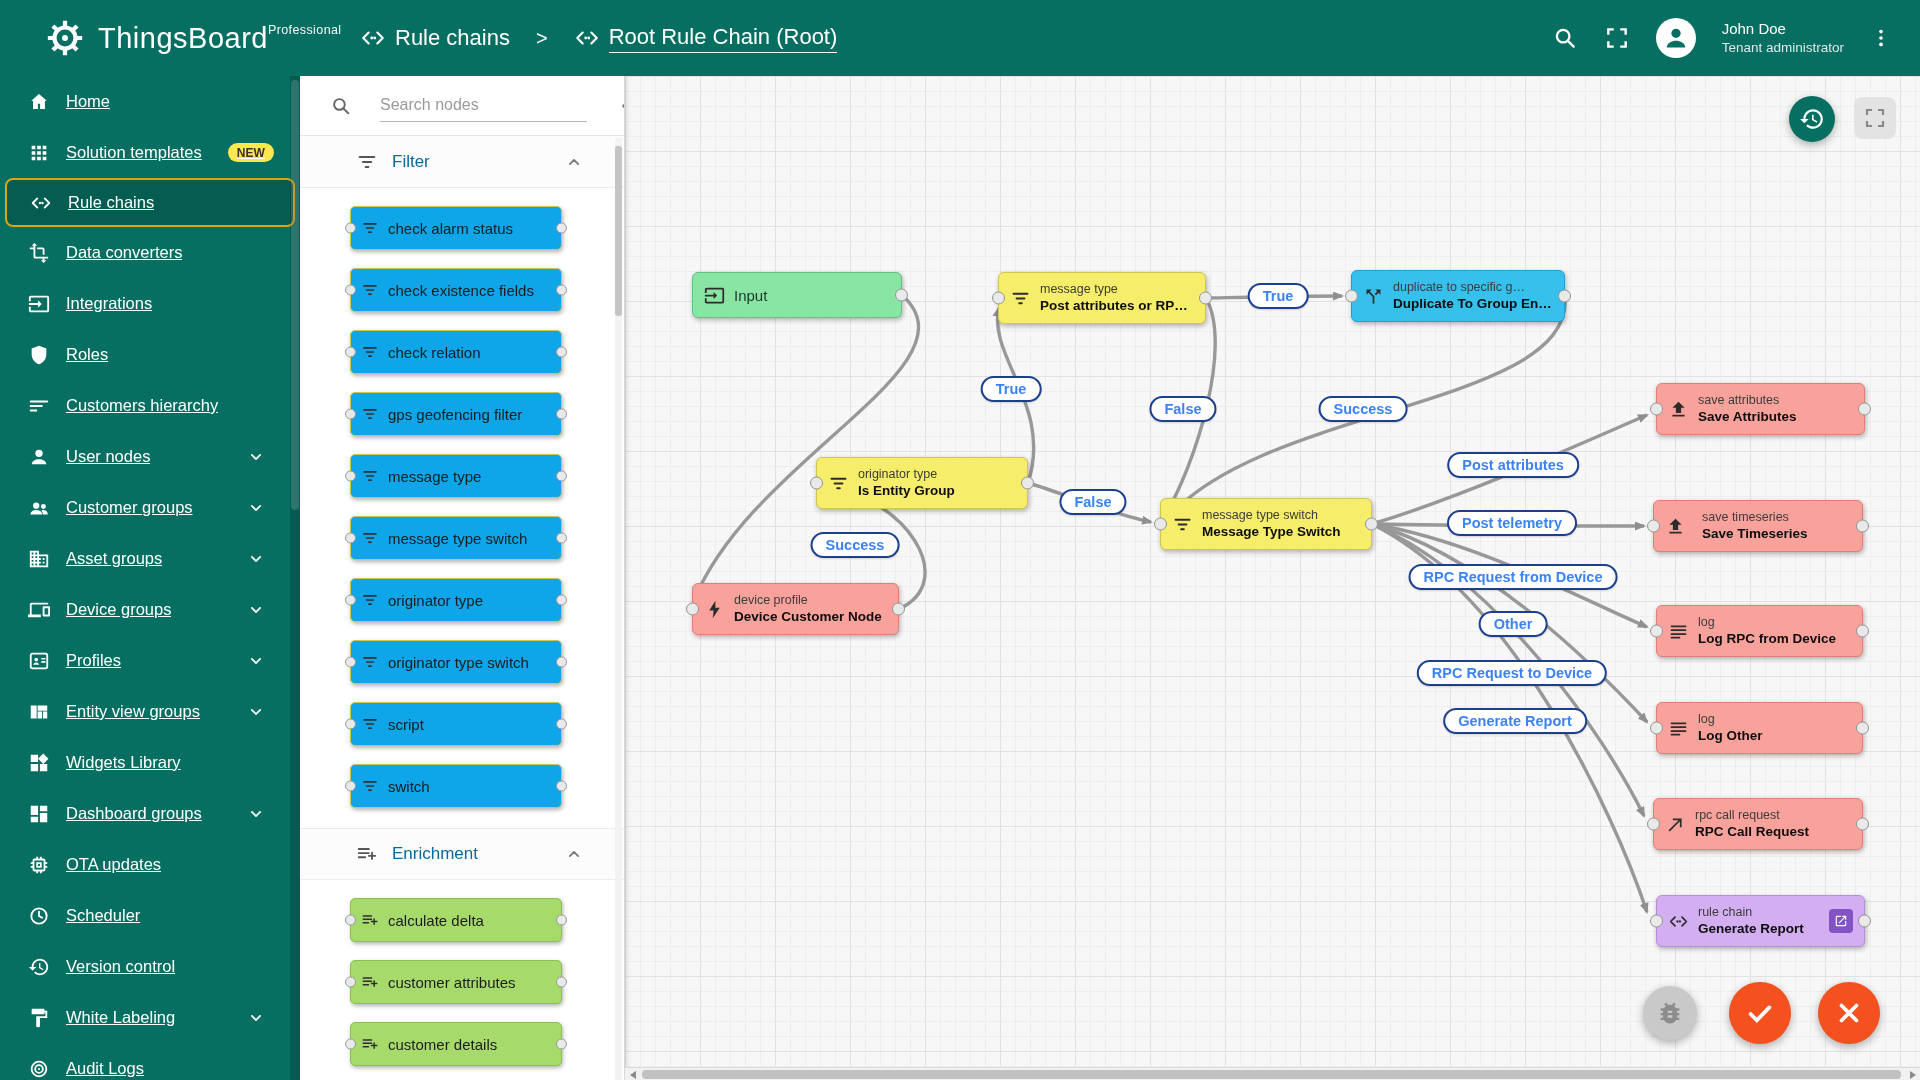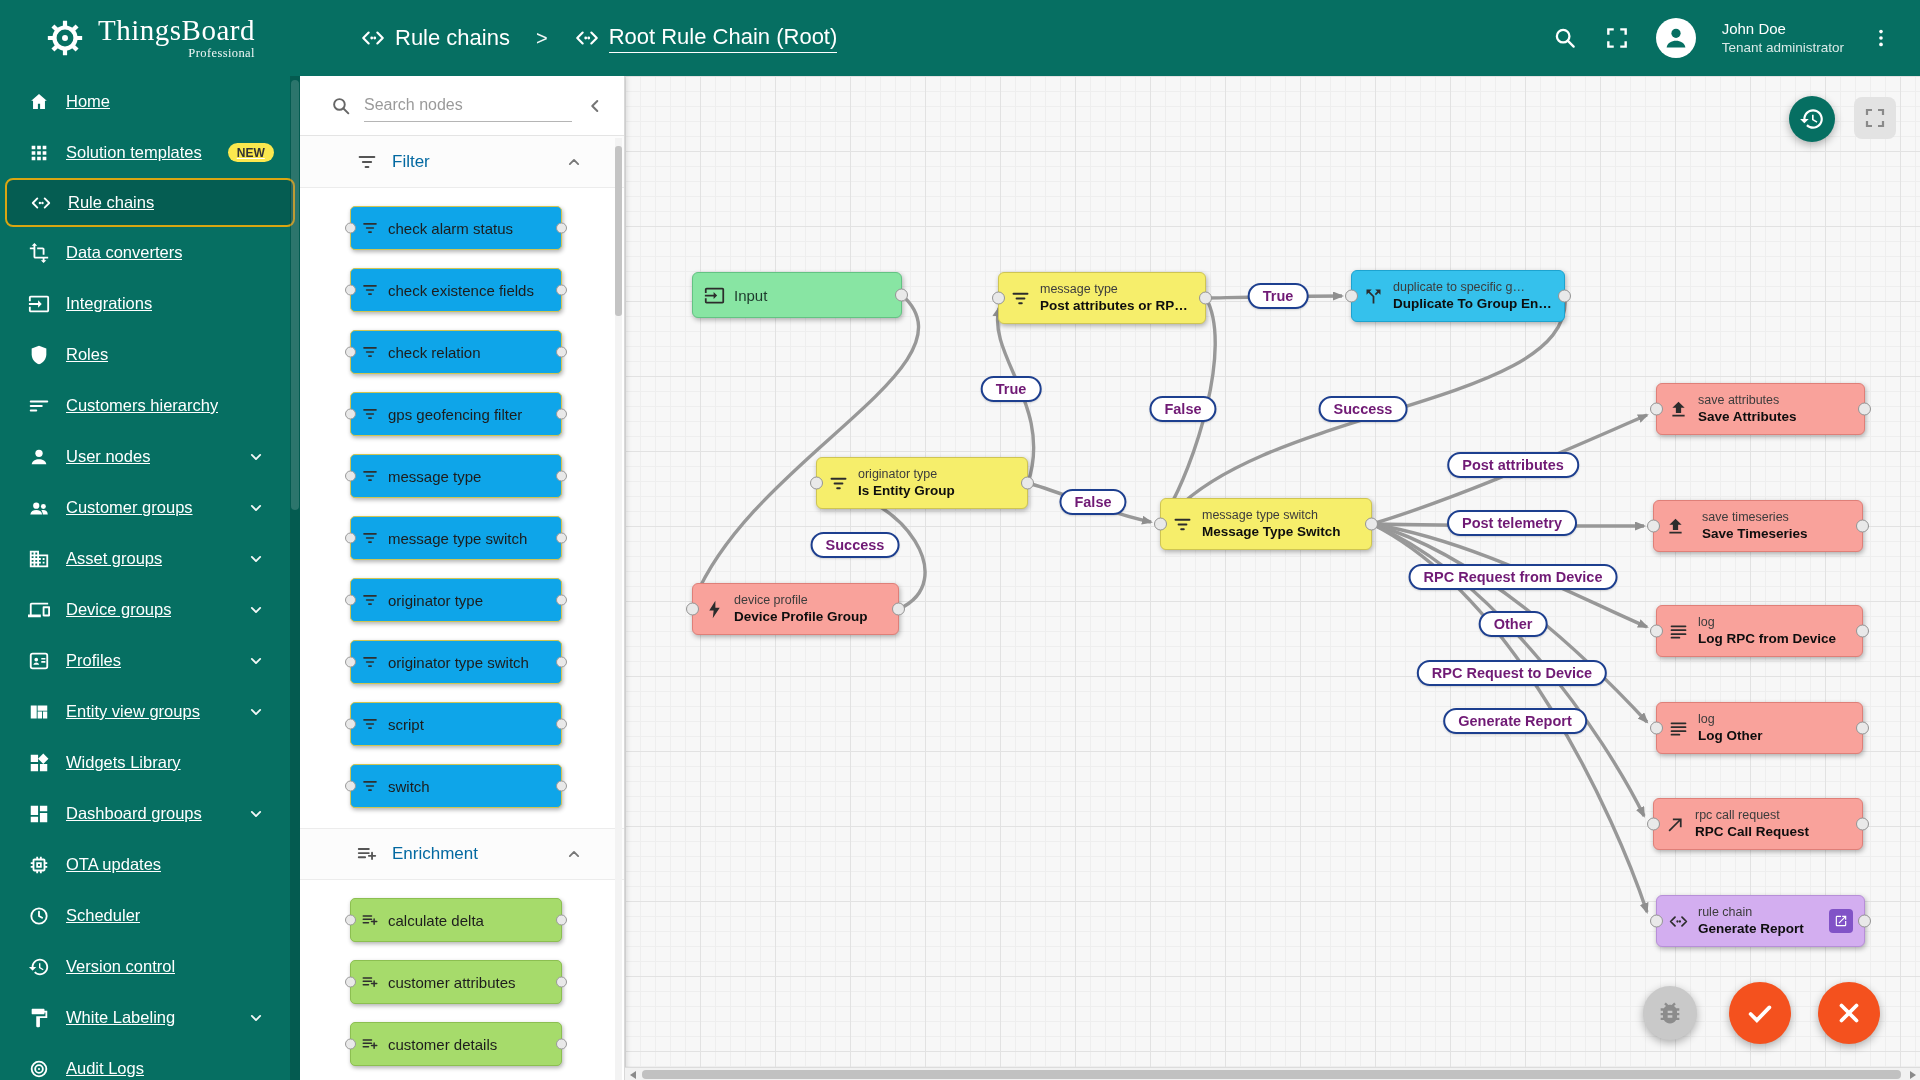--- a/index.html
+++ b/index.html
@@ -2,21 +2,21 @@
 <html><head>
 <meta charset="utf-8">
 <style>
   * { margin:0; padding:0; box-sizing:border-box; }
   html,body { width:1920px; height:1080px; overflow:hidden; font-family:"Liberation Sans", sans-serif; background:#f7f7f7; }
 
   
   .header { position:absolute; left:0; top:0; width:1920px; height:76px; background:#066f62; color:#fff; z-index:20; display:flex; align-items:center; }
   .logo-wrap { width:300px; display:flex; align-items:center; padding-left:44px; gap:12px; flex:none; }
   .logo-icon { width:42px; height:42px; color:#fff; flex:none; }
-  .logo-text { display:flex; flex-direction:column; align-items:flex-end;font-family:Liberation Serif, serif; }
+  .logo-text { display:flex; flex-direction:row; align-items:flex-start; }
   .logo-title { font-size:29px; font-weight:500; letter-spacing:.5px; line-height:1.05; }
   .logo-sub { font-size:12.5px; opacity:.95; letter-spacing:.4px; }
   .crumbs { display:flex; align-items:center; margin-left:60px; gap:10px; }
   .crumb { display:flex; align-items:center; gap:9px; cursor:pointer; }
   .crumb svg { width:26px; height:26px; }
   .crumb-label { font-size:22px; }
   .crumb-current .crumb-label { border-bottom:1.5px solid #fff; padding-bottom:2px; }
   .crumb-sep { font-size:20px; margin:0 16px; opacity:.95; }
   .header-right { margin-left:auto; display:flex; align-items:center; gap:26px; padding-right:28px; }
   .hicon { width:26px; height:26px; color:#fff; cursor:pointer; }
@@ -32,21 +32,21 @@
   .sidebar-scroll-thumb { position:absolute; left:1px; top:4px; width:8px; height:430px; background:rgba(255,255,255,.16); border-radius:4px; }
   .sitem { height:51px; display:flex; align-items:center; padding:0 20px 0 28px; gap:16px; cursor:pointer; position:relative;text-decoration:underline; }
   .sitem .sic { width:22px; height:22px; flex:none; color:#fff; }
   .slabel { font-size:16.5px; white-space:nowrap; overflow:hidden; text-overflow:ellipsis; }
   .sitem .chev { width:20px; height:20px; margin-left:auto; margin-right:14px; opacity:.95; flex:none; }
   .sitem.sel { margin:0 5px; border:2px solid #d9a612; border-radius:8px; background:rgba(0,0,0,.16); padding-left:23px; height:49px; }
   .badge { background:#fbe84e; color:#333; font-size:12px; font-weight:bold; padding:2.5px 9px; border-radius:10px; margin-left:10px; flex:none; }
 
   
   .palette { position:absolute; left:300px; top:76px; bottom:0; width:325px; background:#fff; z-index:9; border-right:1px solid #d8d8d8; box-shadow:2px 0 5px rgba(0,0,0,.12); overflow:hidden; }
-  .psearch { height:60px; display:flex; align-items:center; padding:0 18px 0 30px; border-bottom:1px solid #e4e4e4; gap:12px; }
+  .psearch { height:60px; display:flex; align-items:center; padding:0 18px 0 30px; border-bottom:1px solid #e4e4e4; gap:28px; }
   .psico { width:22px; height:22px; color:#666; flex:none; }
   .pinput { border:none; outline:none; border-bottom:1px solid #b5b5b5; width:218px; height:32px; font-size:16px; color:#333; font-family:inherit; background:transparent; }
   .pinput::placeholder { color:#9a9a9a; }
   .pcollapse { width:22px; height:22px; color:#757575; margin-left:auto; cursor:pointer; flex:none; }
   .psection-h { height:52px; display:flex; align-items:center; gap:14px; padding:0 40px 0 56px; border-bottom:1px solid #ececec; background:#fcfcfc; cursor:pointer; }
   .psection-h .pshic { width:22px; height:22px; color:#555; flex:none; }
   .psection-h span { font-size:17px; color:#0369a1; }
   .psection-h .pschev { width:20px; height:20px; color:#777; margin-left:auto; }
   .pitem { position:relative; width:212px; height:44px; margin:18px 0 0 50px; border-radius:5px; display:flex; align-items:center; gap:9px; padding:0 10px; box-shadow:1px 2px 4px rgba(0,0,0,.3); cursor:grab; }
   .pitem.yellow { background:#0ea5e9; border:1px solid #cfc552; }
@@ -61,21 +61,21 @@
   
   .canvas { position:absolute; left:625px; top:76px; width:1295px; height:1004px; overflow:hidden;
     background-color:#f7f7f7;
     background-image:
       linear-gradient(#e2e2e2 1px, transparent 1px),
       linear-gradient(90deg,#e2e2e2 1px, transparent 1px),
       linear-gradient(#eeeeee 1px, transparent 1px),
       linear-gradient(90deg,#eeeeee 1px, transparent 1px);
     background-size:75px 75px,75px 75px,15px 15px,15px 15px; }
   .edges { position:absolute; left:0; top:0; width:1295px; height:1004px; z-index:1; }
-  .elabel { position:absolute; transform:translate(-50%,-50%); background:#fff; border:2px solid #1d3f8f; color:#701a75; font-weight:bold; font-size:14.5px; padding:3px 13px; border-radius:14px; white-space:nowrap; z-index:3; box-shadow:0 1px 2px rgba(0,0,0,.15); cursor:pointer; }
+  .elabel { position:absolute; transform:translate(-50%,-50%); background:#fff; border:2px solid #1d3f8f; color:#3b82f6; font-weight:bold; font-size:14.5px; padding:3px 13px; border-radius:14px; white-space:nowrap; z-index:3; box-shadow:0 1px 2px rgba(0,0,0,.15); cursor:pointer; }
   .node { position:absolute; display:flex; align-items:center; gap:9px; padding:0 11px; border-radius:6px; box-shadow:1px 2px 5px rgba(0,0,0,.3); z-index:4; cursor:move; }
   .node.yellow { background:#f6ee6b; border:1px solid #cfc552; }
   .node.green  { background:#88e5a3; border:1px solid #63c383; }
   .node.salmon { background:#f9a29b; border:1px solid #df7f78; }
   .node.cyan   { background:#35c1ec; border:1px solid #1da3cf; }
   .node.purple { background:#d3aef0; border:1px solid #b78fd8; }
   .nic { width:21px; height:21px; flex:none; color:#2c2c2c; }
   .ntxt { min-width:0; flex:1; }
   .ntype { font-size:12.5px; color:#3c3c3c; line-height:1.3; white-space:nowrap; overflow:hidden; text-overflow:ellipsis; }
   .nname { font-size:13.5px; font-weight:bold; color:#0e0e0e; line-height:1.3; white-space:nowrap; overflow:hidden; text-overflow:ellipsis; }
@@ -669,21 +669,21 @@
     <span class="port port-r"></span>
   </div>
 
   <div class="node salmon" style="left:67px;top:507px;width:207px;height:52px;">
     <span class="port port-l"></span>
     <svg class="nic">
         <use href="#i-bolt"></use>
       </svg>
     <div class="ntxt">
       <div class="ntype">device profile</div>
-      <div class="nname">Device Profile Group</div>
+      <div class="nname">Device Customer Node</div>
     </div>
     <span class="port port-r"></span>
   </div>
 
   <div class="node yellow" style="left:535px;top:422px;width:212px;height:52px;">
     <span class="port port-l"></span>
     <svg class="nic">
         <use href="#i-filter"></use>
       </svg>
     <div class="ntxt">

